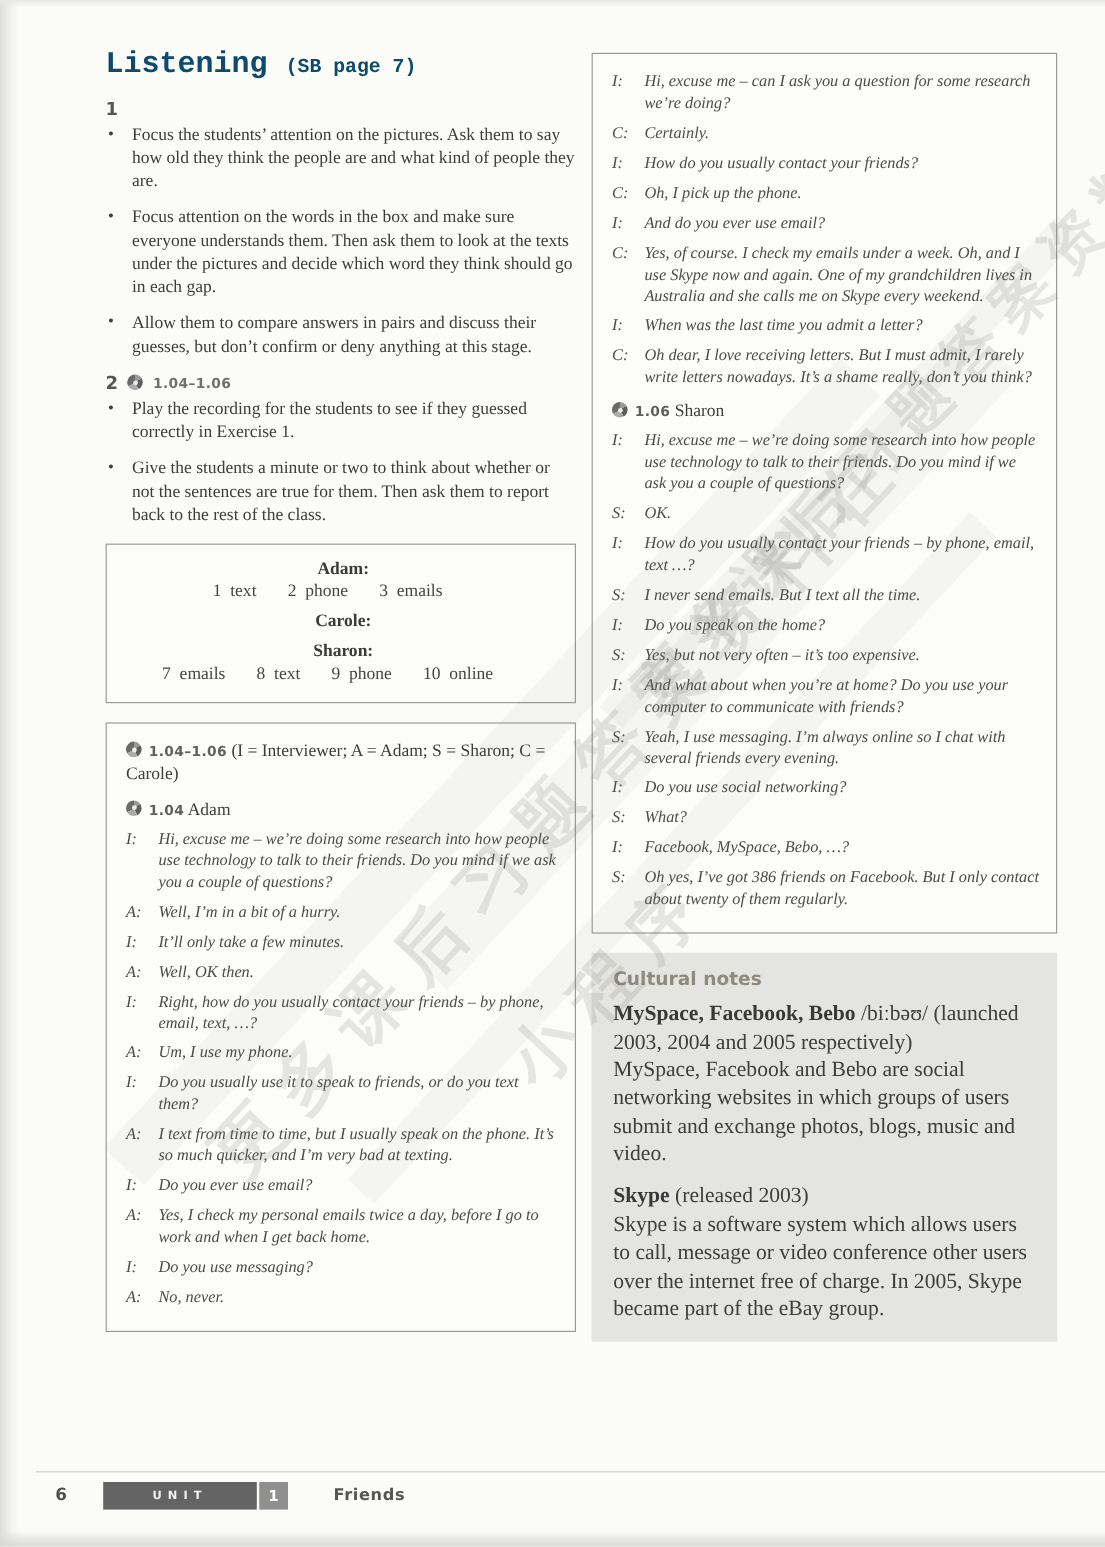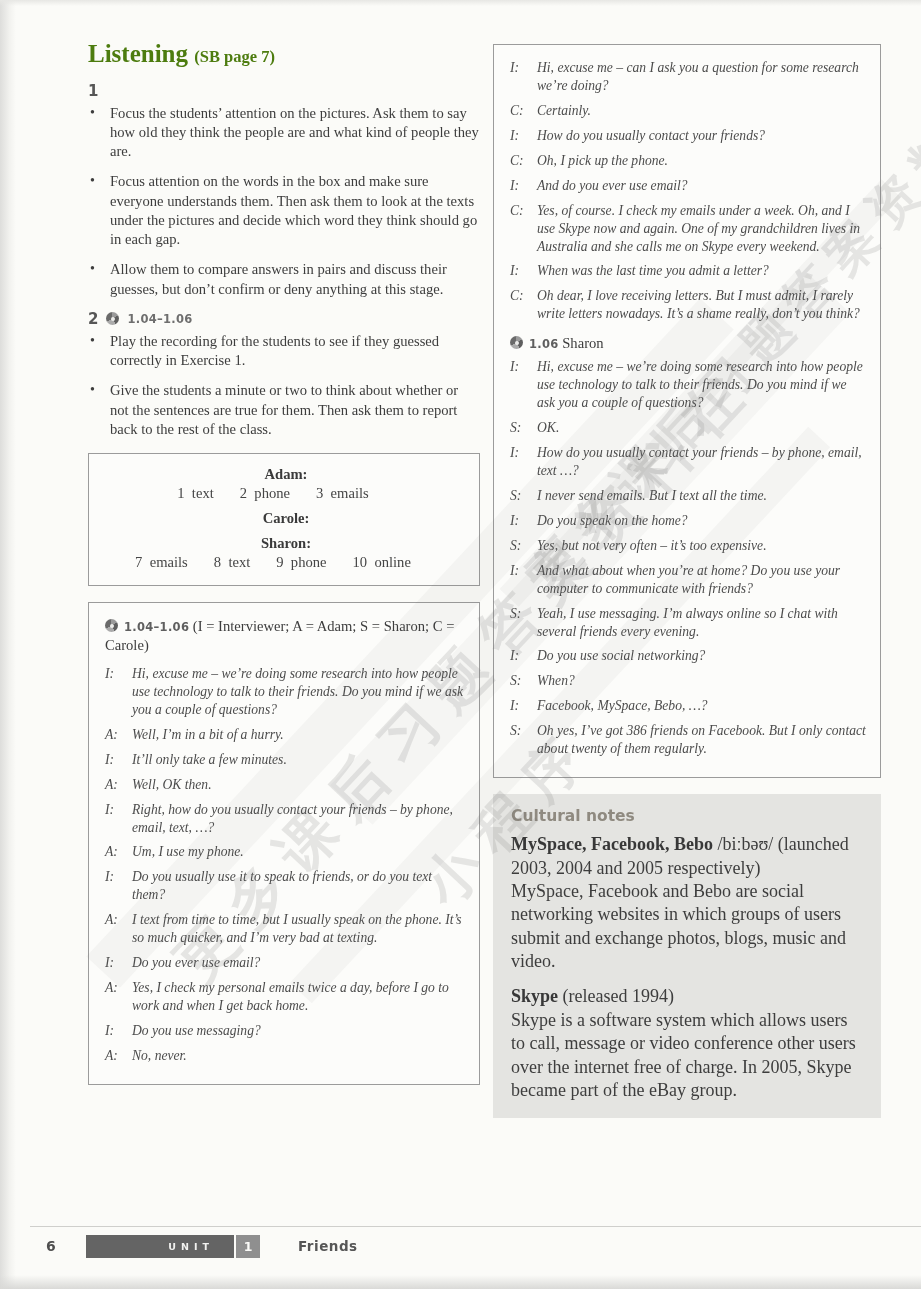--- a/index.html
+++ b/index.html
@@ -27,21 +27,21 @@
   .streak{position:absolute;background:rgba(90,90,90,0.05);transform:rotate(-47deg);pointer-events:none;z-index:3;}
   .streak-1{width:900px;height:46px;left:-40px;top:620px;}
   .streak-2{width:760px;height:30px;left:180px;top:700px;}
   .streak-3{width:700px;height:58px;left:240px;top:520px;background:rgba(90,90,90,0.045);}
   .streak-4{width:560px;height:26px;left:420px;top:380px;}
 
   .col{position:absolute;top:40px;}
   .col-left{left:88px;width:392px;}
   .col-right{left:493px;width:388px;}
 
-  h1.page-heading{margin:0 0 14px 0;font-family:Liberation Serif, serif;color:#4d7c0f;font-size:25px;line-height:1.1;}
+  h1.page-heading{margin:0 0 14px 0;font-family:Liberation Mono, monospace;color:#0c4a6e;font-size:25px;line-height:1.1;}
   h1.page-heading .sub{font-size:16.5px;font-weight:bold;}
 
   .ex-head{display:flex;align-items:center;gap:8px;margin:6px 0 4px 0;}
   .ex-num{font-family:"DejaVu Sans",sans-serif;font-weight:bold;font-size:15px;color:#565656;}
   .audio-ref{font-family:"DejaVu Sans",sans-serif;font-weight:bold;font-size:11.5px;color:#6e6e6e;letter-spacing:0.3px;}
 
   .cd{display:inline-block;width:13px;height:13px;border-radius:50%;position:relative;flex:0 0 auto;
     background:conic-gradient(#9a9a9a 0 60deg,#5e5e5e 60deg 150deg,#ababab 150deg 240deg,#6a6a6a 240deg 360deg);}
   .cd::after{content:"";position:absolute;left:4.5px;top:4.5px;width:4px;height:4px;border-radius:50%;background:#ececea;}
 
@@ -70,21 +70,21 @@
   .cult-head{margin:0 0 8px 0;font-family:"DejaVu Sans",sans-serif;font-weight:bold;font-size:15.5px;color:#8f8a80;}
   .note{margin:0 0 12px 0;}
   .note:last-child{margin-bottom:0;}
   .note p{margin:0;font-size:18px;line-height:1.3;color:#3d3d3d;}
   .note .note-title b{color:#383838;}
 
   footer{position:absolute;left:30px;right:0;top:1226px;border-top:1px solid #cfcfcc;padding-top:7px;z-index:6;}
   .footer-row{display:flex;align-items:center;height:24px;}
   .pg-num{font-family:"DejaVu Sans",sans-serif;font-weight:bold;font-size:14px;color:#4f4f4f;margin-left:16px;width:26px;}
   .unit-bar{display:flex;align-items:stretch;height:23px;margin-left:14px;}
-  .unit-label-box{background:#646464;width:128px;display:flex;align-items:center;justify-content:flex-end;padding-right:20px;}
+  .unit-label-box{background:#646464;width:128px;display:flex;align-items:center;justify-content:center;padding-right:0;}
   .unit-label{font-family:"DejaVu Sans",sans-serif;font-weight:bold;font-size:9.5px;color:#f2f2f0;letter-spacing:5px;}
   .unit-num-box{background:#8f8f8f;width:24px;display:flex;align-items:center;justify-content:center;margin-left:2px;}
   .unit-num{font-family:"DejaVu Sans",sans-serif;font-weight:bold;font-size:12.5px;color:#fbfbf8;}
   .unit-title{font-family:"DejaVu Sans",sans-serif;font-weight:bold;font-size:13.5px;color:#565656;margin-left:38px;letter-spacing:0.5px;}
 </style>
 </head>
 <body>
 
 <div class="scan-edge-left"></div>
 <div class="scan-edge-top"></div>
@@ -140,20 +140,21 @@
     </div>
   <div id="answers-box" class="box answers-box">
       <p class="ans-name">Adam:</p>
       <p class="ans-items"><span>1  text</span><span>2  phone</span><span>3  emails</span></p>
       <p class="ans-name">Carole:</p>
       <p class="ans-name">Sharon:</p>
       <p class="ans-items"><span>7  emails</span><span>8  text</span><span>9  phone</span><span>10  online</span></p>
     </div>
   <div id="transcript-left" class="box transcript-box">
       <p class="t-header"><span class="cd"></span><span class="t-ref">1.04–1.06</span><span> (I = Interviewer; A = Adam; S = Sharon; C = Carole)</span></p>
+      <p class="t-sec-head"><span class="cd"></span><span class="t-ref">1.04</span> <span class="t-speaker">Adam</span></p>
       <div class="d-line">
         <span class="d-s">I:</span>
         <span class="d-t">Hi, excuse me – we’re doing some research into how people use technology to talk to their friends. Do you mind if we ask you a couple of questions?</span>
       </div>
       <div class="d-line">
         <span class="d-s">A:</span>
         <span class="d-t">Well, I’m in a bit of a hurry.</span>
       </div>
       <div class="d-line">
         <span class="d-s">I:</span>
@@ -264,39 +265,39 @@
       <div class="d-line">
         <span class="d-s">S:</span>
         <span class="d-t">Yeah, I use messaging. I’m always online so I chat with several friends every evening.</span>
       </div>
       <div class="d-line">
         <span class="d-s">I:</span>
         <span class="d-t">Do you use social networking?</span>
       </div>
       <div class="d-line">
         <span class="d-s">S:</span>
-        <span class="d-t">When?</span>
+        <span class="d-t">What?</span>
       </div>
       <div class="d-line">
         <span class="d-s">I:</span>
         <span class="d-t">Facebook, MySpace, Bebo, …?</span>
       </div>
       <div class="d-line">
         <span class="d-s">S:</span>
         <span class="d-t">Oh yes, I’ve got 386 friends on Facebook. But I only contact about twenty of them regularly.</span>
       </div>
     </div>
   <div id="cultural-notes" class="cultural">
       <p class="cult-head">Cultural notes</p>
       <div class="note">
         <p class="note-title"><b>MySpace, Facebook, Bebo</b><span> /biːbəʊ/ (launched 2003, 2004 and 2005 respectively)</span></p>
         <p class="note-body">MySpace, Facebook and Bebo are social networking websites in which groups of users submit and exchange photos, blogs, music and video.</p>
       </div>
       <div class="note">
-        <p class="note-title"><b>Skype</b><span> (released 1994)</span></p>
+        <p class="note-title"><b>Skype</b><span> (released 2003)</span></p>
         <p class="note-body">Skype is a software system which allows users to call, message or video conference other users over the internet free of charge. In 2005, Skype became part of the eBay group.</p>
       </div>
     </div>
 </div>
 
 <footer>
   <div class="footer-row">
     <span class="pg-num">6</span>
     <span class="unit-bar">
       <span class="unit-label-box">

